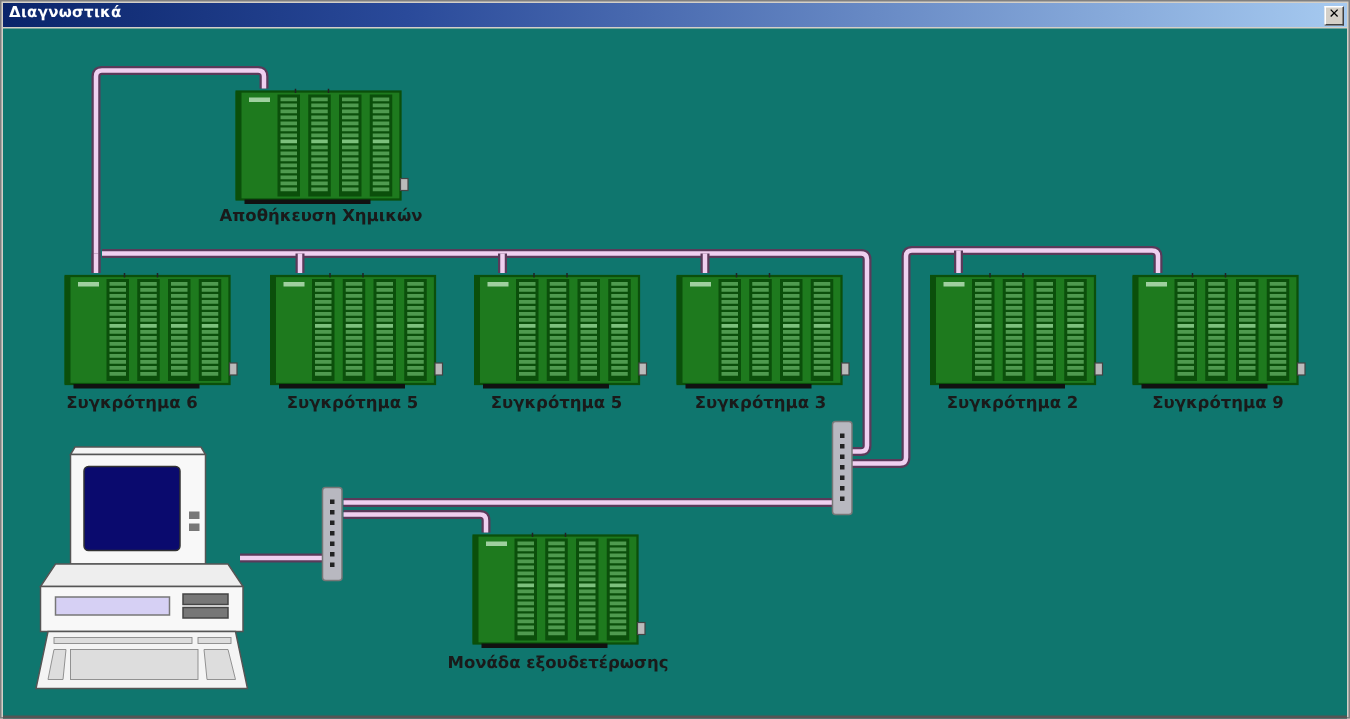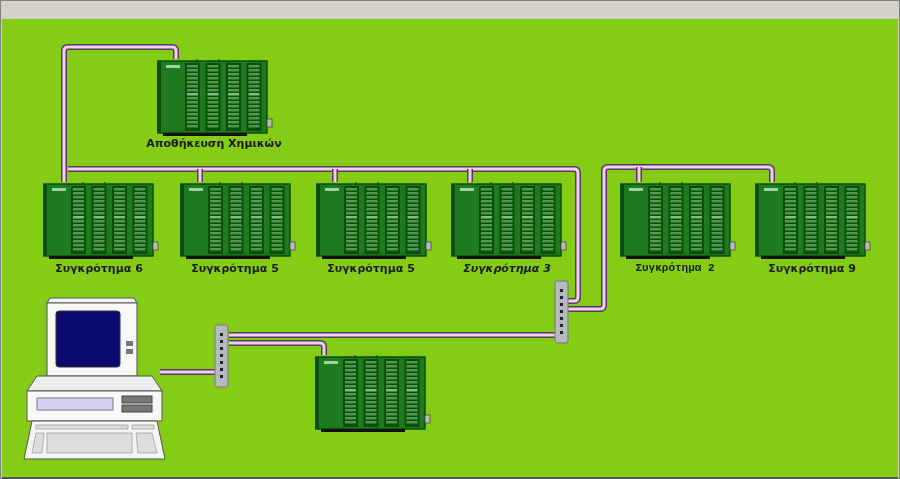--- a/index.html
+++ b/index.html
@@ -3,30 +3,34 @@
 <meta charset="utf-8">
 <style>
   html, body { margin:0; padding:0; }
   body { width:900px; height:479px; overflow:hidden; background:#d4d0c8; font-family:"DejaVu Sans", "Liberation Sans", sans-serif; }
   .window { position:absolute; left:0; top:0; width:898px; height:477px; border:1px solid #808080; background:#d4d0c8; }
   .titlebar { position:absolute; left:1px; top:1px; width:896px; height:16px;
     background:linear-gradient(to right, #0a246a 0%, #2a4a9a 30%, #a6caf0 100%); }
   .title-text { position:absolute; left:4px; top:1px; color:#fff; font-size:10px; font-weight:bold; letter-spacing:0.2px; }
   .close-btn { position:absolute; right:2px; top:2px; width:11px; height:11px; background:#d4d0c8;
     border:1px solid; border-color:#fff #404040 #404040 #fff; font-size:9px; line-height:10px; text-align:center; color:#000; cursor:pointer; }
-  .canvas { position:absolute; left:1px; top:18px; width:896px; height:458px; background:#84cc16;
+  .canvas { position:absolute; left:1px; top:18px; width:896px; height:458px; background:#0f766e;
     border-bottom:2px solid #555; }
   svg.net { position:absolute; left:0; top:0; }
   .label { position:absolute; font-size:11px; font-weight:bold; color:#1a1a1a; white-space:nowrap; transform:translateX(-50%); }
   .rack { position:absolute; }
 </style>
 </head>
 <body>
 
 <div class="window">
+  <div class="titlebar">
+    <span class="title-text">Διαγνωστικά</span>
+    <div class="close-btn"><span>✕</span></div>
+  </div>
 
   <div class="canvas">
     <svg class="net" width="896" height="458" id="cables">
         <g>
           <path d="M 62 163 L 62 32 Q 62 28 66 28 L 170 28 Q 174 28 174 32 L 174 40" fill="none" stroke="#5a3a5a" stroke-width="6" stroke-linejoin="round"></path>
           <path d="M 62 163 L 62 32 Q 62 28 66 28 L 170 28 Q 174 28 174 32 L 174 40" fill="none" stroke="#f0d0f0" stroke-width="3" stroke-linejoin="round"></path>
         </g>
         <g>
           <path d="M 66 150 L 572 150 Q 576 150 576 154 L 576 278 Q 576 282 572 282 L 566 282" fill="none" stroke="#5a3a5a" stroke-width="6" stroke-linejoin="round"></path>
           <path d="M 66 150 L 572 150 Q 576 150 576 154 L 576 278 Q 576 282 572 282 L 566 282" fill="none" stroke="#f0d0f0" stroke-width="3" stroke-linejoin="round"></path>
@@ -238,21 +242,21 @@
           <rect x="91.5" y="42" width="11" height="2.5" fill="#4f9a4f"></rect>
           <rect x="91.5" y="46" width="11" height="2.5" fill="#4f9a4f"></rect>
           <rect x="91.5" y="50" width="11" height="2.5" fill="#4f9a4f"></rect>
           <rect x="91.5" y="54" width="11" height="2.5" fill="#4f9a4f"></rect>
           <rect x="91.5" y="58" width="11" height="2.5" fill="#4f9a4f"></rect>
           <rect x="91.5" y="62" width="11" height="2.5" fill="#4f9a4f"></rect>
           <rect x="91.5" y="66" width="11" height="2.5" fill="#4f9a4f"></rect>
           <rect x="110" y="60" width="5" height="8" fill="#bbb" stroke="#444" stroke-width="0.8"></rect>
           <rect x="6" y="74" width="84" height="3" fill="#111"></rect>
         </svg></div>
-    <div class="label" style="left:97px;top:243px;">Συγκρότημα 6</div>
+    <div class="label" style="left:86px;top:243px;">Συγκρότημα 6</div>
 
     <div class="rack" style="left:178px;top:163px;"><svg width="118" height="78">
           <rect x="0" y="2" width="110" height="72" fill="#1e7a1e" stroke="#0b4f0b" stroke-width="1.5"></rect>
           <rect x="0" y="2" width="4" height="72" fill="#0b4f0b"></rect>
           <rect x="9" y="6" width="14" height="3" fill="#9fd09f"></rect>
           <line x1="40" y1="0" x2="40" y2="3" stroke="#222"></line>
           <line x1="62" y1="0" x2="62" y2="3" stroke="#222"></line>
           <rect x="28" y="4" width="15" height="68" fill="#0b4f0b"></rect>
           <rect x="30" y="6" width="11" height="2.5" fill="#4f9a4f"></rect>
           <rect x="30" y="10" width="11" height="2.5" fill="#4f9a4f"></rect>
@@ -475,21 +479,21 @@
           <rect x="91.5" y="42" width="11" height="2.5" fill="#4f9a4f"></rect>
           <rect x="91.5" y="46" width="11" height="2.5" fill="#4f9a4f"></rect>
           <rect x="91.5" y="50" width="11" height="2.5" fill="#4f9a4f"></rect>
           <rect x="91.5" y="54" width="11" height="2.5" fill="#4f9a4f"></rect>
           <rect x="91.5" y="58" width="11" height="2.5" fill="#4f9a4f"></rect>
           <rect x="91.5" y="62" width="11" height="2.5" fill="#4f9a4f"></rect>
           <rect x="91.5" y="66" width="11" height="2.5" fill="#4f9a4f"></rect>
           <rect x="110" y="60" width="5" height="8" fill="#bbb" stroke="#444" stroke-width="0.8"></rect>
           <rect x="6" y="74" width="84" height="3" fill="#111"></rect>
         </svg></div>
-    <div class="label" style="left:505px;top:243px;font-style:italic;">Συγκρότημα 3</div>
+    <div class="label" style="left:505px;top:243px;">Συγκρότημα 3</div>
 
     <div class="rack" style="left:618px;top:163px;"><svg width="118" height="78">
           <rect x="0" y="2" width="110" height="72" fill="#1e7a1e" stroke="#0b4f0b" stroke-width="1.5"></rect>
           <rect x="0" y="2" width="4" height="72" fill="#0b4f0b"></rect>
           <rect x="9" y="6" width="14" height="3" fill="#9fd09f"></rect>
           <line x1="40" y1="0" x2="40" y2="3" stroke="#222"></line>
           <line x1="62" y1="0" x2="62" y2="3" stroke="#222"></line>
           <rect x="28" y="4" width="15" height="68" fill="#0b4f0b"></rect>
           <rect x="30" y="6" width="11" height="2.5" fill="#4f9a4f"></rect>
           <rect x="30" y="10" width="11" height="2.5" fill="#4f9a4f"></rect>
@@ -554,21 +558,21 @@
           <rect x="91.5" y="42" width="11" height="2.5" fill="#4f9a4f"></rect>
           <rect x="91.5" y="46" width="11" height="2.5" fill="#4f9a4f"></rect>
           <rect x="91.5" y="50" width="11" height="2.5" fill="#4f9a4f"></rect>
           <rect x="91.5" y="54" width="11" height="2.5" fill="#4f9a4f"></rect>
           <rect x="91.5" y="58" width="11" height="2.5" fill="#4f9a4f"></rect>
           <rect x="91.5" y="62" width="11" height="2.5" fill="#4f9a4f"></rect>
           <rect x="91.5" y="66" width="11" height="2.5" fill="#4f9a4f"></rect>
           <rect x="110" y="60" width="5" height="8" fill="#bbb" stroke="#444" stroke-width="0.8"></rect>
           <rect x="6" y="74" width="84" height="3" fill="#111"></rect>
         </svg></div>
-    <div class="label" style="left:673px;top:243px;font-family:Liberation Mono, monospace;">Συγκρότημα 2</div>
+    <div class="label" style="left:673px;top:243px;">Συγκρότημα 2</div>
 
     <div class="rack" style="left:753px;top:163px;"><svg width="118" height="78">
           <rect x="0" y="2" width="110" height="72" fill="#1e7a1e" stroke="#0b4f0b" stroke-width="1.5"></rect>
           <rect x="0" y="2" width="4" height="72" fill="#0b4f0b"></rect>
           <rect x="9" y="6" width="14" height="3" fill="#9fd09f"></rect>
           <line x1="40" y1="0" x2="40" y2="3" stroke="#222"></line>
           <line x1="62" y1="0" x2="62" y2="3" stroke="#222"></line>
           <rect x="28" y="4" width="15" height="68" fill="#0b4f0b"></rect>
           <rect x="30" y="6" width="11" height="2.5" fill="#4f9a4f"></rect>
           <rect x="30" y="10" width="11" height="2.5" fill="#4f9a4f"></rect>
@@ -712,20 +716,21 @@
           <rect x="91.5" y="42" width="11" height="2.5" fill="#4f9a4f"></rect>
           <rect x="91.5" y="46" width="11" height="2.5" fill="#4f9a4f"></rect>
           <rect x="91.5" y="50" width="11" height="2.5" fill="#4f9a4f"></rect>
           <rect x="91.5" y="54" width="11" height="2.5" fill="#4f9a4f"></rect>
           <rect x="91.5" y="58" width="11" height="2.5" fill="#4f9a4f"></rect>
           <rect x="91.5" y="62" width="11" height="2.5" fill="#4f9a4f"></rect>
           <rect x="91.5" y="66" width="11" height="2.5" fill="#4f9a4f"></rect>
           <rect x="110" y="60" width="5" height="8" fill="#bbb" stroke="#444" stroke-width="0.8"></rect>
           <rect x="6" y="74" width="84" height="3" fill="#111"></rect>
         </svg></div>
+    <div class="label" style="left:370px;top:416px;">Μονάδα εξουδετέρωσης</div>
 
     <svg class="net" width="896" height="458" style="pointer-events:none">
       <g style="pointer-events:all">
 
         <polygon points="48,279 132,279 135,284 45,284" fill="#f4f4f4" stroke="#555" stroke-width="1"></polygon>
         <rect x="45" y="284" width="90" height="73" fill="#f8f8f8" stroke="#555"></rect>
         <rect x="54" y="292" width="64" height="56" rx="3" fill="#0a0a6e" stroke="#333"></rect>
         <rect x="124" y="322" width="7" height="5" fill="#777"></rect>
         <rect x="124" y="330" width="7" height="5" fill="#777"></rect>
 

